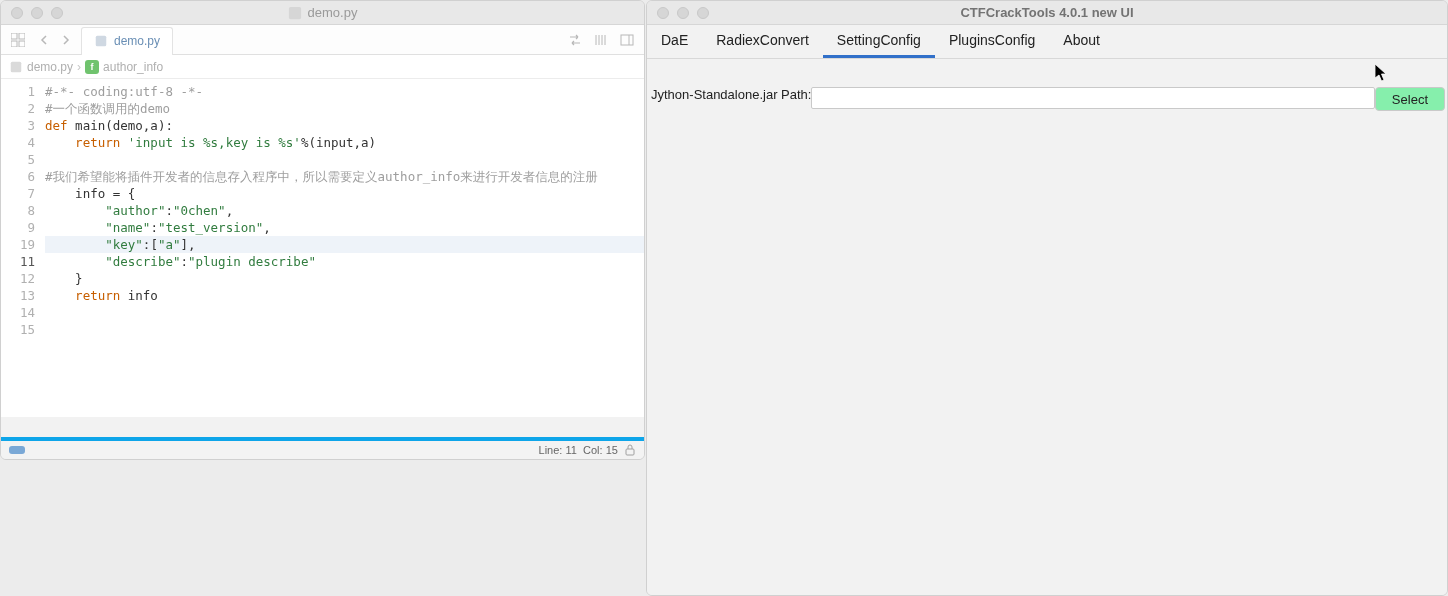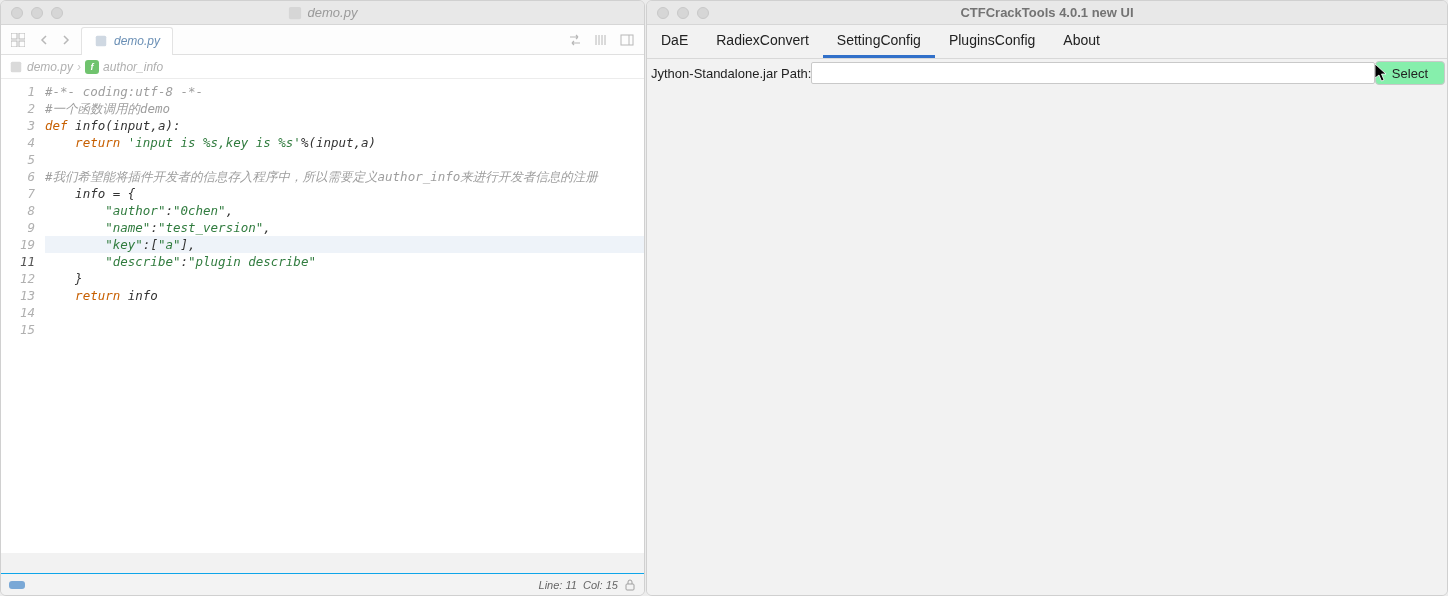--- a/index.html
+++ b/index.html
@@ -14,21 +14,21 @@
   }
   .windows { display: flex; width: 100%; height: 100%; }
   .win {
     background: #f2f2f2;
     border: 1px solid #d0d0d0;
     border-radius: 6px;
     display: flex;
     flex-direction: column;
     overflow: hidden;
   }
-  .win-left { width: 645px; height: 596px; font-style: italic; }
+  .win-left { width: 645px; height: 460px; }
   .win-right { flex: 1; height: 596px; margin-left: 1px; }
 
   
   .titlebar {
     height: 24px;
     display: flex;
     align-items: center;
     background: #e8e8e8;
     border-bottom: 1px solid #d6d6d6;
     position: relative;
@@ -141,21 +141,21 @@
   .c-comment { color: #9e9e9e; }
   .c-keyword { color: #c75f00; }
   .c-string  { color: #317c3f; text-align: right; }
   .c-text    { color: #333; }
 
   
   .statusbar {
     height: 22px;
     display: flex; align-items: center;
     background: #f3f3f3;
-    border-top: 1px solid #0ea5e9;
+    border-top: 4px solid #0ea5e9;
     font-size: 11px; color: #666;
     padding: 0 8px;
     margin-top: 20px;
   }
   .statusbar .spacer { flex: 1; }
   .prog {
     width: 16px; height: 8px;
     border-radius: 3px;
     background: #7aa8d6;
   }
@@ -181,23 +181,23 @@
   .rtab.active {
     border-bottom-color: #3170c9;
   }
   .content {
     flex: 1;
     background: #f2f2f2;
     display: flex; flex-direction: column;
   }
   .pathrow {
     height: 28px;
-    display: flex; align-items: center;
+    display: flex; align-items: flex-start;
     padding: 0 2px;
-    font-size: 13px; color: #222;
+    font-size: 13px; color: #222; margin-top: 28px;
   }
   .pathlabel { padding-left: 2px; }
   .pathinput {
     flex: 1;
     height: 22px;
     border: 1px solid #c9c9c9;
     background: #fff;
     border-radius: 2px;
     padding: 0 4px;
     font-size: 13px;
@@ -322,21 +322,21 @@
           <div class="ln">19</div>
           <div class="ln active">11</div>
           <div class="ln">12</div>
           <div class="ln">13</div>
           <div class="ln">14</div>
           <div class="ln">15</div>
         </div>
       <div class="code" id="code">
           <div class="row"><span class="c-comment">#-*- coding:utf-8 -*-</span></div>
           <div class="row"><span class="c-comment">#一个函数调用的demo</span></div>
-          <div class="row"><span class="c-keyword">def </span><span class="c-text">info(input,a):</span></div>
+          <div class="row"><span class="c-keyword">def </span><span class="c-text">main(demo,a):</span></div>
           <div class="row"><span class="c-text">    </span><span class="c-keyword">return </span><span class="c-string">'input is %s,key is %s'</span><span class="c-text">%(input,a)</span></div>
           <div class="row"></div>
           <div class="row"><span class="c-comment">#我们希望能将插件开发者的信息存入程序中，所以需要定义author_info来进行开发者信息的注册</span></div>
           <div class="row"><span class="c-text">    info = {</span></div>
           <div class="row"><span class="c-text">        </span><span class="c-string">"author"</span><span class="c-text">:</span><span class="c-string">"0chen"</span><span class="c-text">,</span></div>
           <div class="row"><span class="c-text">        </span><span class="c-string">"name"</span><span class="c-text">:</span><span class="c-string">"test_version"</span><span class="c-text">,</span></div>
           <div class="row active"><span class="c-text">        </span><span class="c-string">"key"</span><span class="c-text">:[</span><span class="c-string">"a"</span><span class="c-text">],</span></div>
           <div class="row"><span class="c-text">        </span><span class="c-string">"describe"</span><span class="c-text">:</span><span class="c-string">"plugin describe"</span></div>
           <div class="row"><span class="c-text">    }</span></div>
           <div class="row"><span class="c-text">    </span><span class="c-keyword">return </span><span class="c-text">info</span></div>

